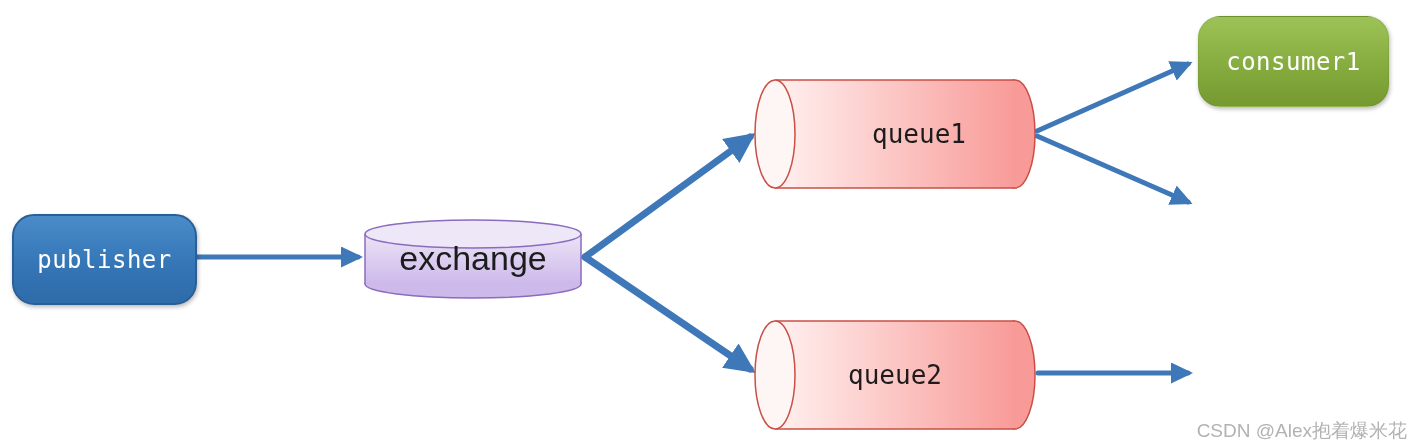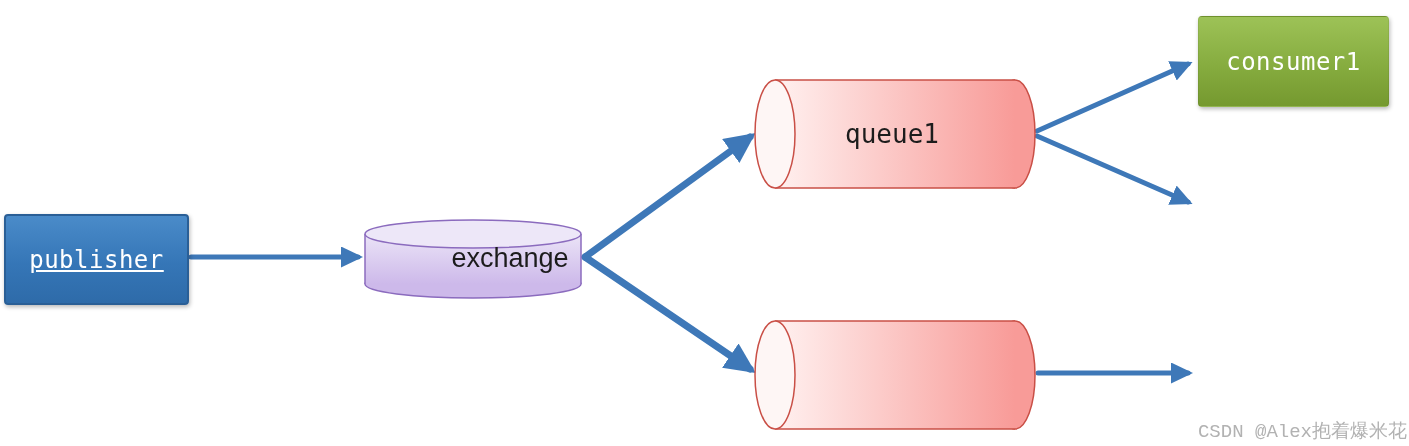--- a/index.html
+++ b/index.html
@@ -14,31 +14,30 @@
   .layer-svg {
     position: absolute;
     left: 0; top: 0;
     width: 1409px; height: 446px;
   }
   .node {
     position: absolute;
     display: flex;
     align-items: center;
     justify-content: center;
-    border-radius: 4px;
+    border-radius: 22px;
     font-size: 24px;
     letter-spacing: 0.5px;
   }
   .publisher {
-    left: 4px; top: 214px; width: 181px; height: 87px;
+    left: 12px; top: 214px; width: 181px; height: 87px;
     background: linear-gradient(180deg, #4A8BC9 0%, #3576B7 55%, #2E6BA9 100%);
     border: 2px solid #2A5F96;
     color: #ffffff;
     box-shadow: 1px 2px 4px rgba(0,0,0,0.28);
-    text-decoration: underline;
   }
   .consumer {
     left: 1198px; width: 189px;
     background: linear-gradient(180deg, #9DC257 0%, #86AC3F 55%, #75992F 100%);
     border: 1px solid rgba(0,0,0,0.06);
     color: #ffffff;
     box-shadow: 1px 2px 4px rgba(0,0,0,0.28);
   }
   #consumer1 { top: 16px;  height: 89px; }
   #consumer2 { top: 161px; height: 91px; }
@@ -46,29 +45,28 @@
   .cyl-label {
     position: absolute;
     display: flex;
     align-items: center;
     justify-content: center;
     color: #1c1c1c;
   }
   #exchange-label {
     left: 365px; top: 232px; width: 216px; height: 52px;
     font-family: "Liberation Sans", sans-serif;
-    font-size: 27px;
-    padding-left: 37px;
+    font-size: 34px;
   }
-  #queue1-label { left: 772px; top: 80px;  width: 240px; height: 108px; font-size: 26px; }
+  #queue1-label { left: 799px; top: 80px;  width: 240px; height: 108px; font-size: 26px; }
   #queue2-label { left: 775px; top: 321px; width: 240px; height: 108px; font-size: 26px; }
   .watermark {
     position: absolute;
     right: 2px; bottom: 2px;
-    font-family: Liberation Mono, monospace;
+    font-family: Liberation Sans, sans-serif;
     font-size: 19px;
     color: #b2b2b2;
   }
 </style>
 </head>
 <body>
 
 <div class="canvas">
 
   <svg class="layer-svg" viewBox="0 0 1409 446" xmlns="http://www.w3.org/2000/svg">
@@ -127,16 +125,17 @@
   <div class="node consumer" id="consumer1">
     <span>consumer1</span>
   </div>
 
 
 
   <div class="cyl-label" id="exchange-label">exchange</div>
 
   <div class="cyl-label" id="queue1-label">queue1</div>
 
+  <div class="cyl-label" id="queue2-label">queue2</div>
 
   <div class="watermark">CSDN @Alex抱着爆米花</div>
 
 </div>
 
 </body></html>

